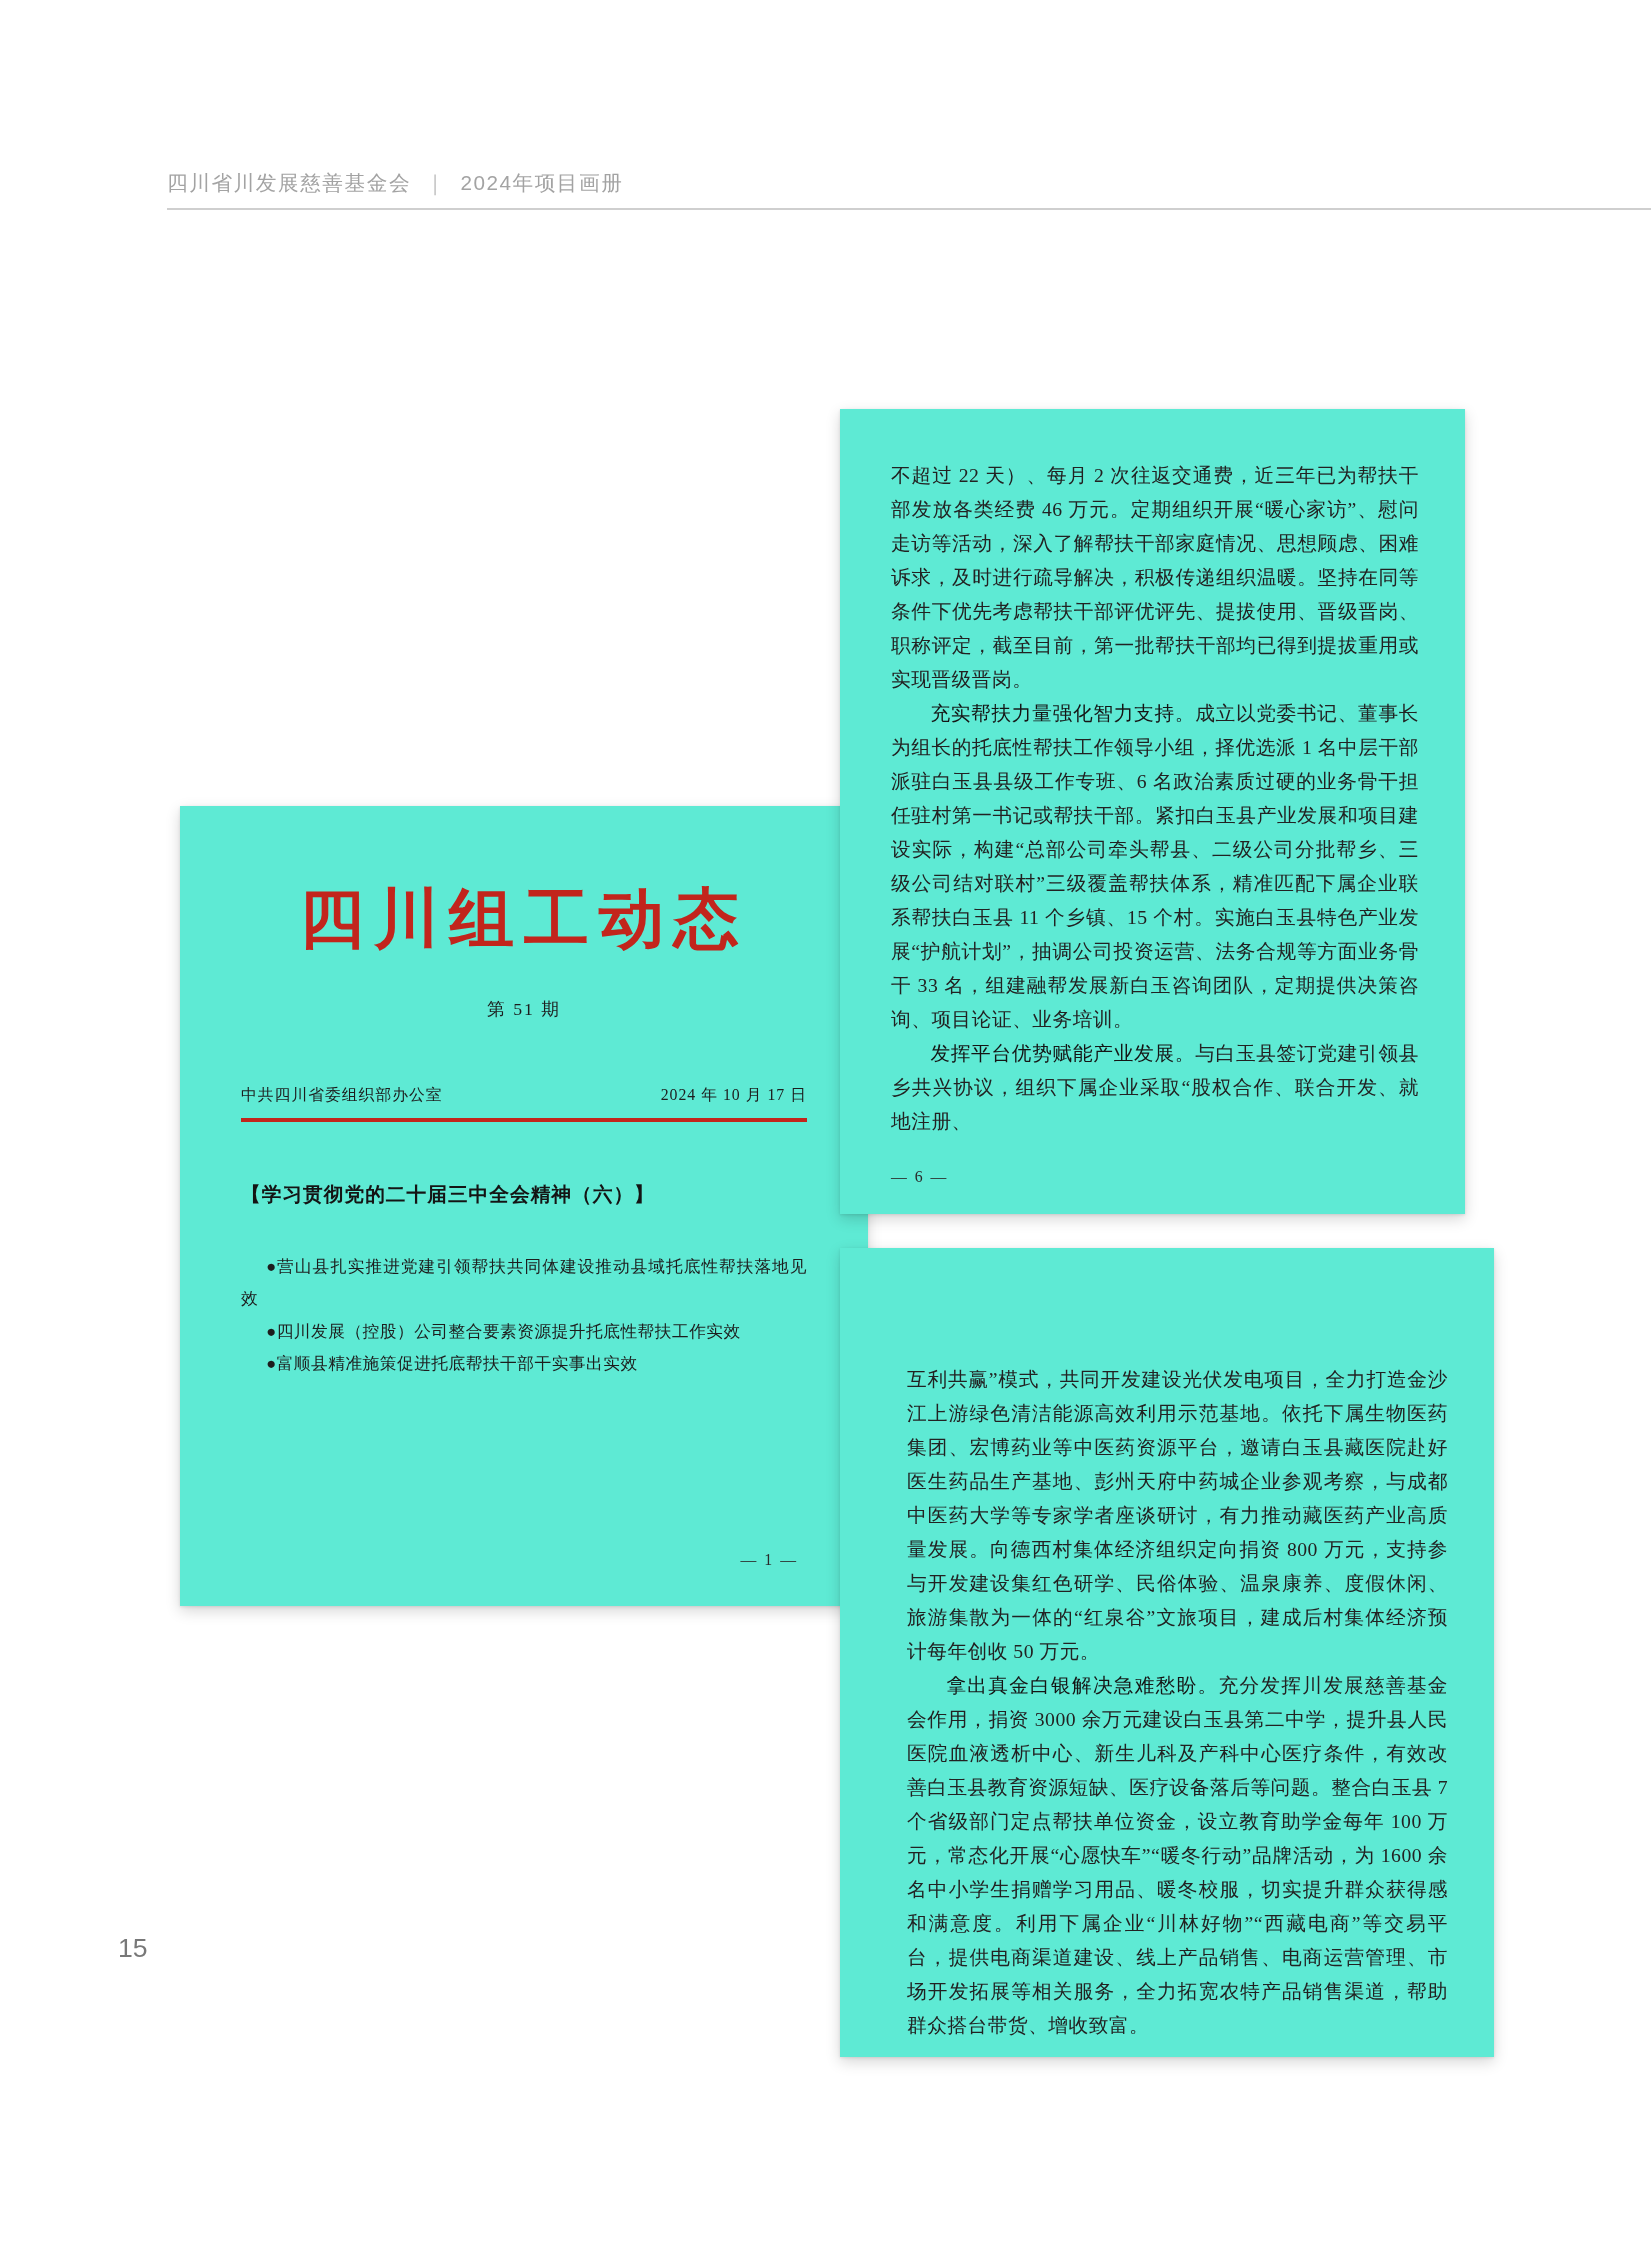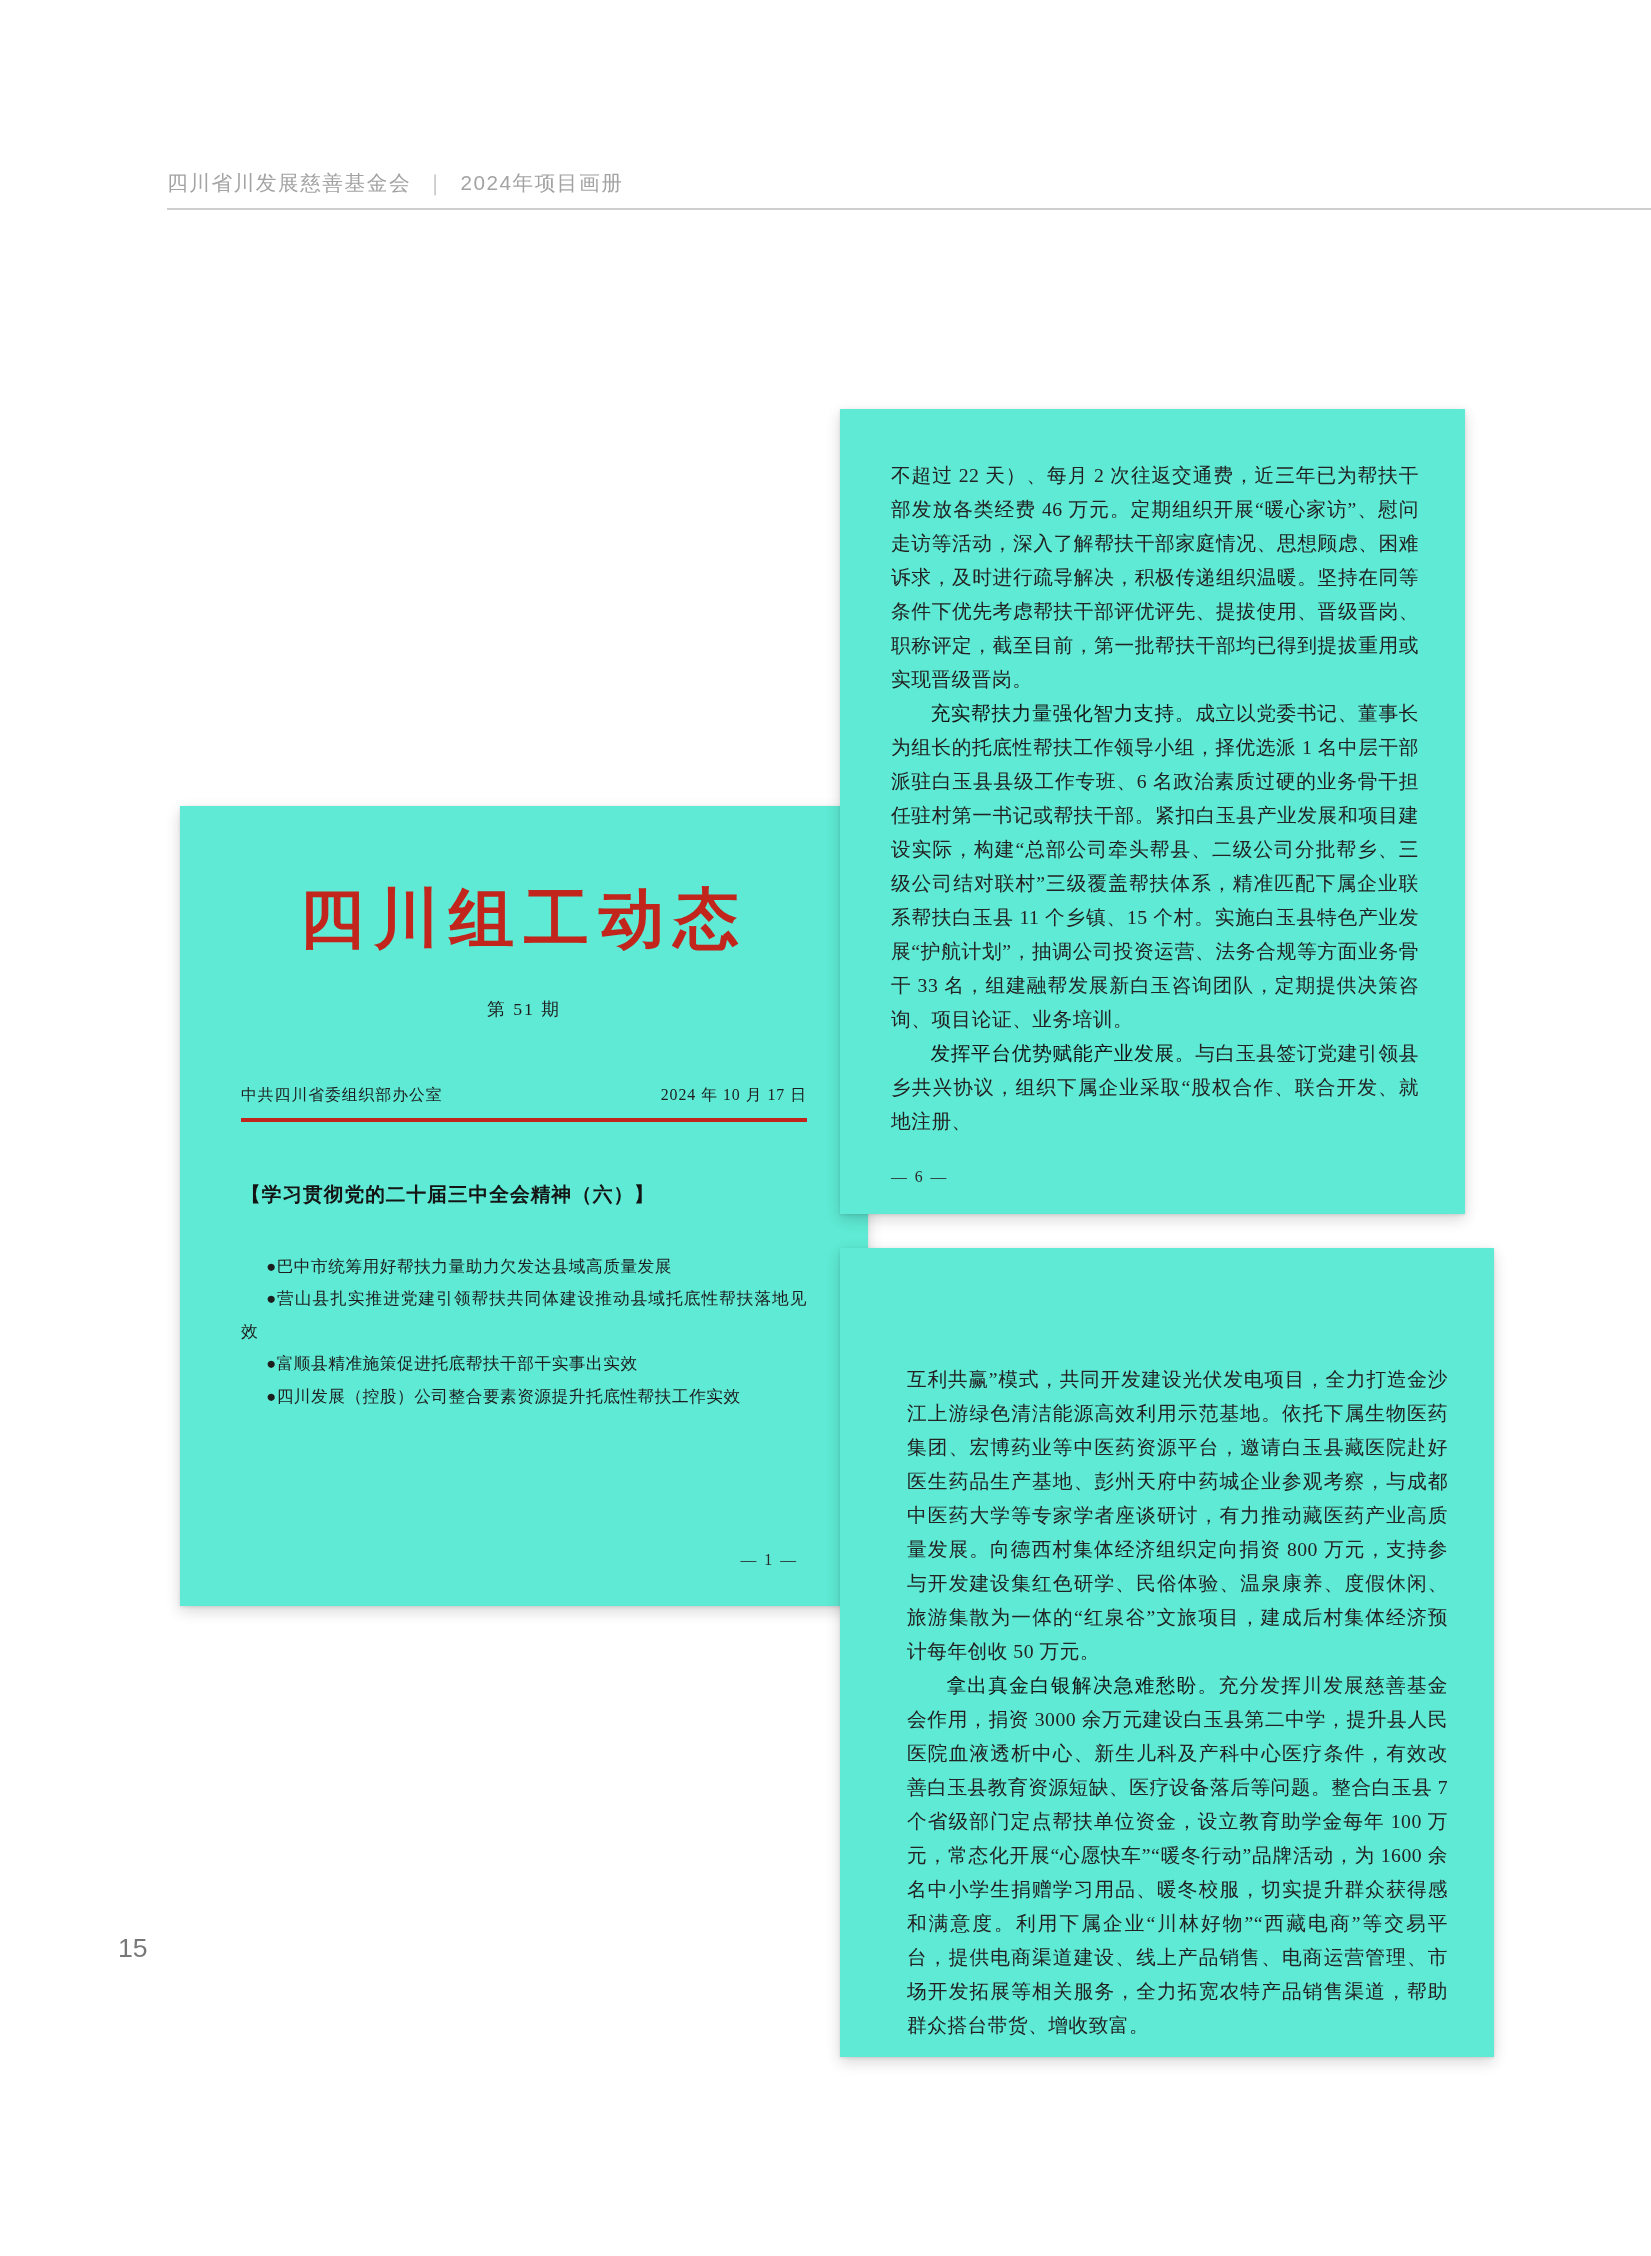--- a/index.html
+++ b/index.html
@@ -86,24 +86,23 @@
   <div class="cover-inner">
     <div class="masthead">四川组工动态</div>
     <div class="issue-no">第 51 期</div>
     <div class="meta-row">
       <span>中共四川省委组织部办公室</span>
       <span>2024 年 10 月 17 日</span>
     </div>
     <div class="red-rule"></div>
     <div class="cover-section-heading">【学习贯彻党的二十届三中全会精神（六）】</div>
     <div class="toc">
-      <p>●巴中市统筹用好帮扶力量助力欠发达县域高质量发展</p>
       <p>●营山县扎实推进党建引领帮扶共同体建设推动县域托底性帮扶落地见效</p>
+      <p>●四川发展（控股）公司整合要素资源提升托底性帮扶工作实效</p>
       <p>●富顺县精准施策促进托底帮扶干部干实事出实效</p>
-      <p>●四川发展（控股）公司整合要素资源提升托底性帮扶工作实效</p>
     </div>
   </div>
   <div class="cover-footer">— 1 —</div>
 </section>
 
 <section class="scan-card article article-top">
   <p>不超过 22 天）、每月 2 次往返交通费，近三年已为帮扶干部发放各类经费 46 万元。定期组织开展“暖心家访”、慰问走访等活动，深入了解帮扶干部家庭情况、思想顾虑、困难诉求，及时进行疏导解决，积极传递组织温暖。坚持在同等条件下优先考虑帮扶干部评优评先、提拔使用、晋级晋岗、职称评定，截至目前，第一批帮扶干部均已得到提拔重用或实现晋级晋岗。</p>
   <p class="indent"><b>充实帮扶力量强化智力支持。</b><span>成立以党委书记、董事长为组长的托底性帮扶工作领导小组，择优选派 1 名中层干部派驻白玉县县级工作专班、6 名政治素质过硬的业务骨干担任驻村第一书记或帮扶干部。紧扣白玉县产业发展和项目建设实际，构建“总部公司牵头帮县、二级公司分批帮乡、三级公司结对联村”三级覆盖帮扶体系，精准匹配下属企业联系帮扶白玉县 11 个乡镇、15 个村。实施白玉县特色产业发展“护航计划”，抽调公司投资运营、法务合规等方面业务骨干 33 名，组建融帮发展新白玉咨询团队，定期提供决策咨询、项目论证、业务培训。</span></p>
   <p class="indent"><b>发挥平台优势赋能产业发展。</b><span>与白玉县签订党建引领县乡共兴协议，组织下属企业采取“股权合作、联合开发、就地注册、</span></p>
   <div class="article-footer">— 6 —</div>

